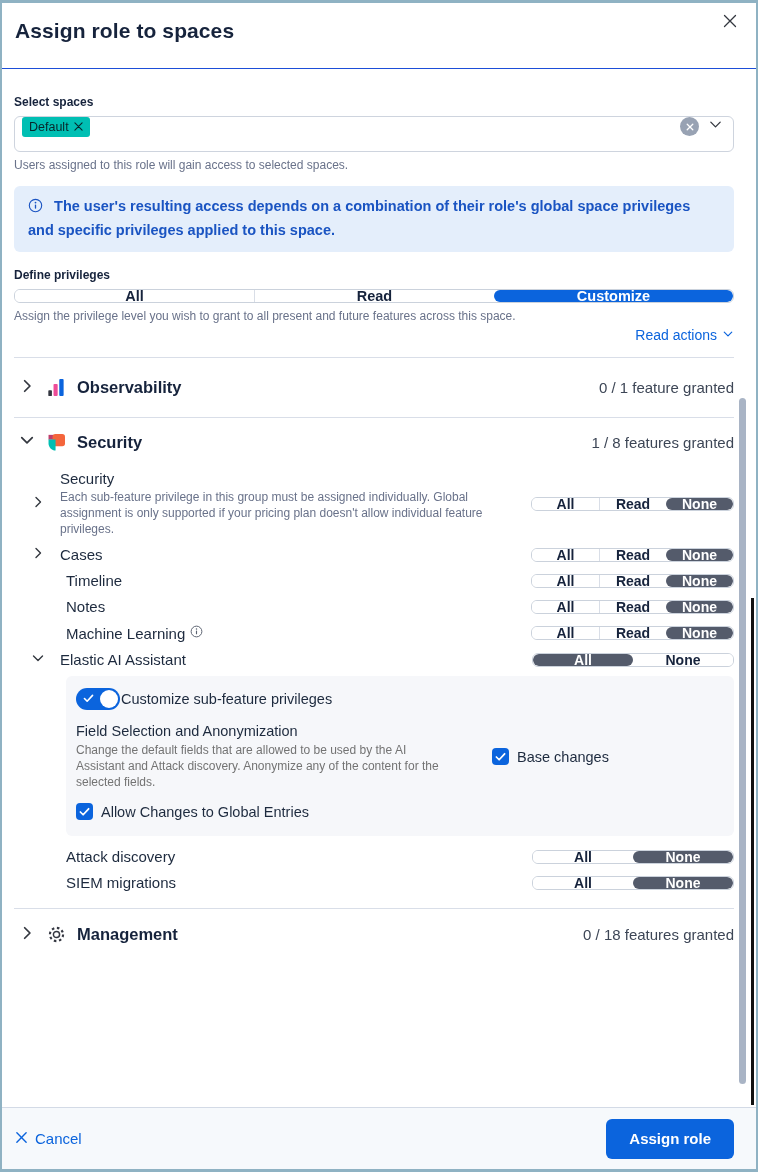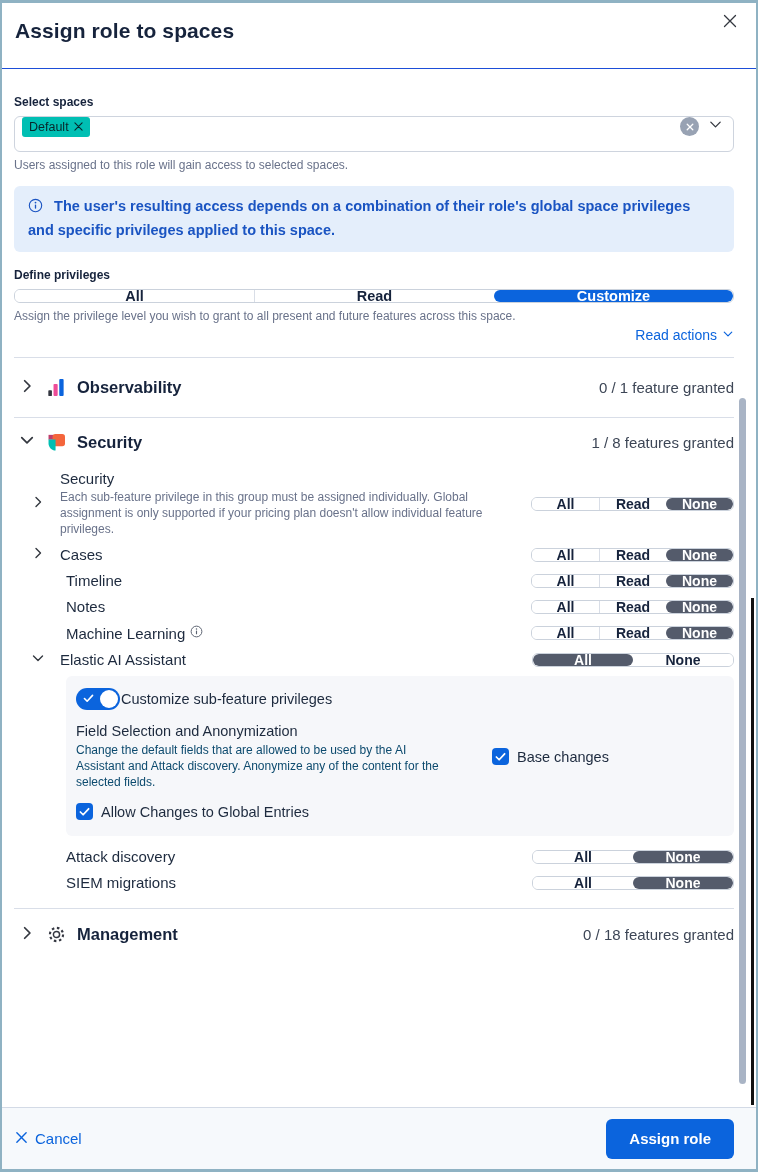--- a/index.html
+++ b/index.html
@@ -108,21 +108,21 @@
   .toggle {
     width: 44px; height: 22px; border-radius: 11px; background: #0B64DD; border: none; cursor: pointer;
     position: relative; flex: 0 0 auto;
   }
   .toggle .knob { position: absolute; top: 2px; right: 2px; width: 18px; height: 18px; border-radius: 50%; background: #fff; }
   .toggle svg { position: absolute; left: 7px; top: 6px; }
   .toggle-label { font-size: 14.5px; color: #1D2A3E; }
   .sub-item { display: flex; align-items: center; margin-top: 13px; }
   .sub-item-text { width: 376px; margin-right: 40px; }
   .sub-title { font-size: 14.5px; color: #1D2A3E; margin-bottom: 3px; }
-  .sub-desc { font-size: 12px; color: #0c4a6e; line-height: 16px; }
+  .sub-desc { font-size: 12px; color: #737373; line-height: 16px; }
   .checkbox-row { display: flex; align-items: center; gap: 8px; cursor: pointer; }
   .checkbox {
     width: 17px; height: 17px; border-radius: 4px; background: #0B64DD; border: none; cursor: pointer;
     display: flex; align-items: center; justify-content: center; flex: 0 0 auto; padding: 0;
   }
   .checkbox-label { font-size: 14.5px; color: #1D2A3E; }
   .mt12 { margin-top: 12px; }
   
   .modal-footer {
     margin-top: auto; flex: 0 0 62px; background: #F6F9FC; border-top: 1px solid #D3DAE6;

